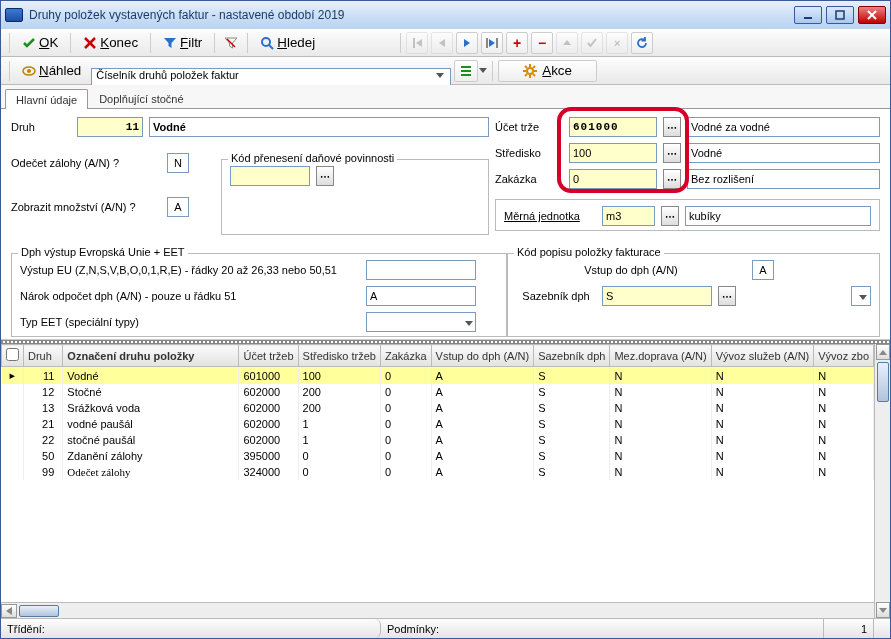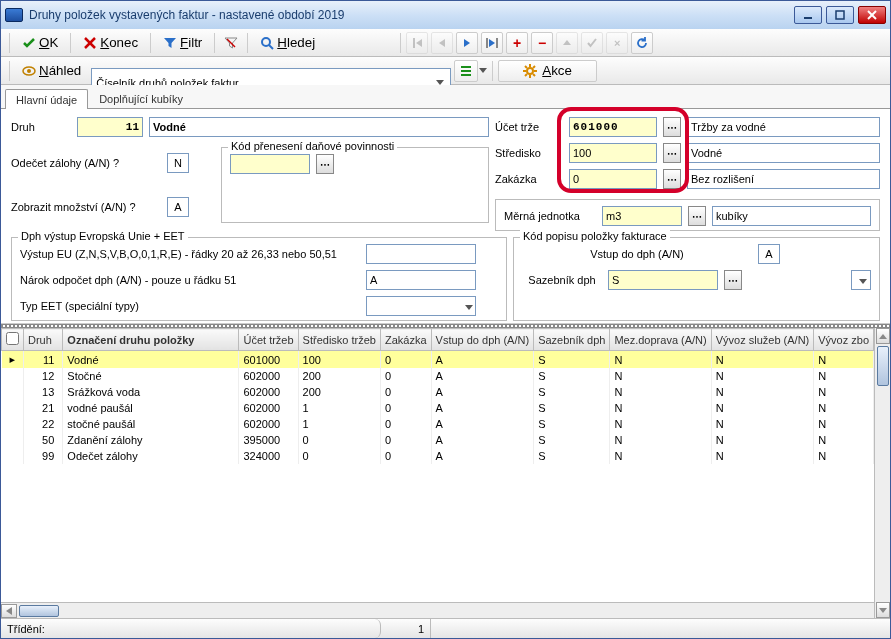--- a/index.html
+++ b/index.html
@@ -16,21 +16,21 @@
 .toolbar1 { height: 28px; background: linear-gradient(#fdfdfd,#e9e9e9); border-bottom: 1px solid #bbb; display: flex; align-items: center; padding: 0 6px; gap: 3px; }
 .tbtn { height: 22px; padding: 0 6px; border: 1px solid transparent; background: transparent; display: flex; align-items: center; gap: 3px; cursor: pointer; border-radius: 2px; }
 .tsep { width: 1px; height: 20px; background: #ccc; margin: 0 2px; }
 .ico { width: 14px; height: 14px; display: inline-block; }
 .u { text-decoration: underline; }
 
 .navbtn { width: 22px; height: 22px; border: 1px solid #ccc; background: linear-gradient(#fff,#eee); display: flex; align-items: center; justify-content: center; border-radius: 2px; cursor: pointer; }
 .navbtn.disabled { opacity: .45; cursor: default; }
 
 .toolbar2 { height: 28px; background: linear-gradient(#fdfdfd,#e9e9e9); border-bottom: 1px solid #bbb; display: flex; align-items: center; padding: 0 6px; gap: 3px; }
-.combo { height: 22px; border: 1px solid #7a9ac0; background: #fff; display: flex; align-items: flex-end; padding: 0 4px; gap: 4px; width: 360px; margin-top: 16px; }
+.combo { height: 22px; border: 1px solid #7a9ac0; background: #fff; display: flex; align-items: flex-start; padding: 0 4px; gap: 4px; width: 360px; margin-top: 16px; }
 .combo .dd { margin-left: auto; width: 13px; height: 13px; display:flex; align-items:center; justify-content:center; }
 .green-list { width: 24px; height: 22px; display: flex; align-items: center; justify-content: center; border: 1px solid #ccc; background: linear-gradient(#fff,#eee); border-radius:2px; }
 .akce-btn { height: 22px; padding: 0 24px; border: 1px solid #ccc; background: linear-gradient(#fff,#eee); display: flex; align-items: center; gap: 5px; border-radius: 2px; }
 
 .tabhdr { height: 24px; background: #f7f7f7; border-bottom: 1px solid #999; display: flex; align-items: flex-end; padding-left: 4px; }
 .tab { padding: 4px 10px 3px; font-size: 11px; cursor: pointer; color: #333; border: 1px solid transparent; border-bottom: none; }
 .tab.active { background: #fff; border-color: #999; position: relative; top: 1px; border-radius: 2px 2px 0 0; }
 
 .form-area { background: #fff; padding: 8px 10px 2px; border-bottom: 1px solid #ccc; }
 .row { display: flex; align-items: center; gap: 6px; margin-bottom: 6px; }
@@ -38,21 +38,21 @@
 .field { height: 20px; border: 1px solid #7a9ac0; background: #fff; padding: 0 3px; font-size: 11px; display: flex; align-items: center; }
 .field.yellow { background: #ffffcc; }
 .field.num { text-align: right; justify-content: flex-end; font-family: "Courier New", monospace; font-weight: bold; }
 .ell-btn { width: 18px; height: 20px; border: 1px solid #888; background: linear-gradient(#fff,#ddd); display: flex; align-items: center; justify-content: center; font-weight: bold; cursor: pointer; font-size:10px; }
 .small-box { width: 22px; height: 20px; }
 
 .top-grid { display: flex; gap: 6px; }
 .col-left { flex: 0 0 478px; }
 .col-right { flex: 1; }
 
-.groupbox { border: 1px solid #bbb; padding: 6px 8px 4px; margin-top: 4px; position: relative; }
+.groupbox { border: 1px solid #bbb; padding: 6px 8px 4px; margin-top: 16px; position: relative; }
 .groupbox .cap { position: absolute; top: -8px; left: 6px; background: #fff; padding: 0 3px; font-size: 11px; }
 
 .highlight-ring { position: absolute; border: 4px solid #d4002a; border-radius: 14px; pointer-events: none; }
 
 .grid-wrap { flex: 1; background: #fff; position: relative; overflow: hidden; display:flex; flex-direction:column; }
 .grid-head-splitter { height: 4px; background: repeating-linear-gradient(90deg,#888 0 2px,#fff 2px 4px); border-top:1px solid #888; border-bottom:1px solid #888; }
 .grid { width: 100%; border-collapse: collapse; font-size: 11px; }
 .grid th { background: linear-gradient(#fafafa,#e2e2e2); border: 1px solid #bbb; padding: 3px 4px; text-align: left; font-weight: normal; color: #333; white-space: nowrap; }
 .grid td { border-right: 1px solid #eee; padding: 2px 4px; white-space: nowrap; }
 .grid tr.sel td { background: #ffff9c; }
@@ -232,21 +232,21 @@
               <line x1="12" y1="2" x2="10" y2="4"></line>
               <line x1="4" y1="10" x2="2" y2="12"></line>
             </g>
           </svg></span>
       <span><span class="u">A</span>kce</span>
     </button>
   </div>
 
   <div class="tabhdr">
     <div class="tab active">Hlavní údaje</div>
-    <div class="tab">Doplňující kubíky</div>
+    <div class="tab">Doplňující stočné</div>
   </div>
 
   <div class="form-area" style="position:relative;">
     <div class="top-grid">
 
       <div class="col-left">
         <div class="row">
           <span class="lbl" style="width:60px;">Druh</span>
           <div class="field yellow num" style="width:66px;font-weight:bold;">11</div>
           <div class="field" style="flex:1;font-weight:bold;">Vodné</div>
@@ -270,47 +270,47 @@
             </div>
           </div>
         </div>
       </div>
 
       <div class="col-right" style="position:relative;">
         <div class="row">
           <span class="lbl" style="width:68px;">Účet trže</span>
           <div class="field yellow" style="width:88px;font-family:'Courier New';font-weight:bold;letter-spacing:1px;">601000</div>
           <div class="ell-btn">⋯</div>
-          <div class="field" style="flex:1;">Tržby za vodné</div>
+          <div class="field" style="flex:1;">Vodné za vodné</div>
         </div>
         <div class="row">
           <span class="lbl" style="width:68px;">Středisko</span>
           <div class="field yellow" style="width:88px;">100</div>
           <div class="ell-btn">⋯</div>
           <div class="field" style="flex:1;">Vodné</div>
         </div>
         <div class="row">
           <span class="lbl" style="width:68px;">Zakázka</span>
           <div class="field yellow" style="width:88px;">0</div>
           <div class="ell-btn">⋯</div>
           <div class="field" style="flex:1;">Bez rozlišení</div>
         </div>
         <div class="highlight-ring" style="left:62px; top:-10px; width:132px; height:86px;"></div>
         <div class="groupbox" style="margin-top:10px;">
           <div class="row" style="margin:0;">
-            <span class="lbl" style="width:92px;">Měrná jednotka</span>
-            <div class="field yellow" style="width:80px;">m3</div>
+            <span class="lbl" style="width:92px;text-decoration:underline;">Měrná jednotka</span>
+            <div class="field yellow" style="width:53px;">m3</div>
             <div class="ell-btn">⋯</div>
             <div class="field" style="flex:1;">kubíky</div>
           </div>
         </div>
       </div>
     </div>
 
-    <div style="display:flex; gap:6px; margin-top:2px;">
+    <div style="display:flex; gap:0; margin-top:2px;">
       <div class="groupbox" style="flex:0 0 496px;">
         <span class="cap">Dph výstup Evropská Unie + EET</span>
         <div class="row">
           <span class="lbl" style="width:340px;">Výstup EU (Z,N,S,V,B,O,0,1,R,E) - řádky 20 až 26,33 nebo 50,51</span>
           <div class="field" style="width:110px;"></div>
         </div>
         <div class="row">
           <span class="lbl" style="width:340px;">Nárok odpočet dph (A/N) - pouze u řádku 51</span>
           <div class="field" style="width:110px;">A</div>
         </div>
@@ -435,21 +435,21 @@
               <td>0</td>
               <td>A</td>
               <td>S</td>
               <td>N</td>
               <td>N</td>
               <td>N</td>
             </tr>
             <tr>
               <td class="rowmark"></td>
               <td class="num" style="width: 40px;">99</td>
-              <td style="width: 180px;">Odečet zálohy</td>
+              <td style="width: 180px; font-family: Liberation Serif, serif;">Odečet zálohy</td>
               <td>324000</td>
               <td>0</td>
               <td>0</td>
               <td>A</td>
               <td>S</td>
               <td>N</td>
               <td>N</td>
               <td>N</td>
             </tr>
           </tbody>
@@ -473,16 +473,17 @@
       <div class="thumb"></div>
       <div style="flex:1"></div>
       <div class="arrow">
           <span class="tri tri-right-g"></span>
         </div>
     </div>
   </div>
 
   <div class="statusbar">
     <div class="cell" style="width:380px;border-radius:6px;">Třídění:</div>
+    <div class="cell" style="flex:1;">Podmínky:</div>
     <div class="cell" style="width:50px;justify-content:flex-end;">1</div>
     <div class="cell" style="width:16px;"></div>
   </div>
 </div>
 
 </body></html>

